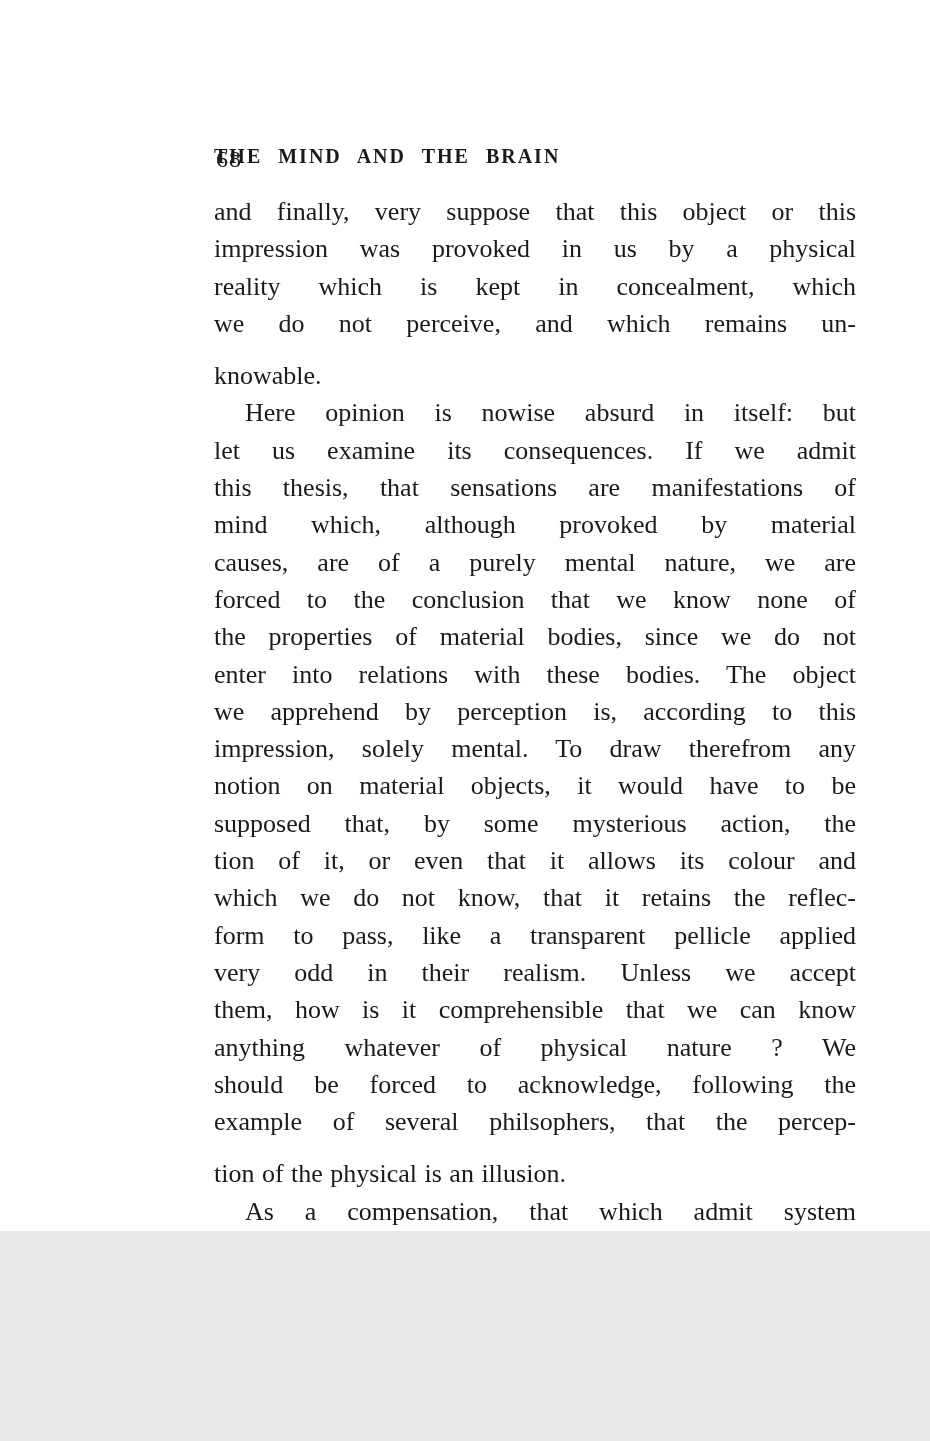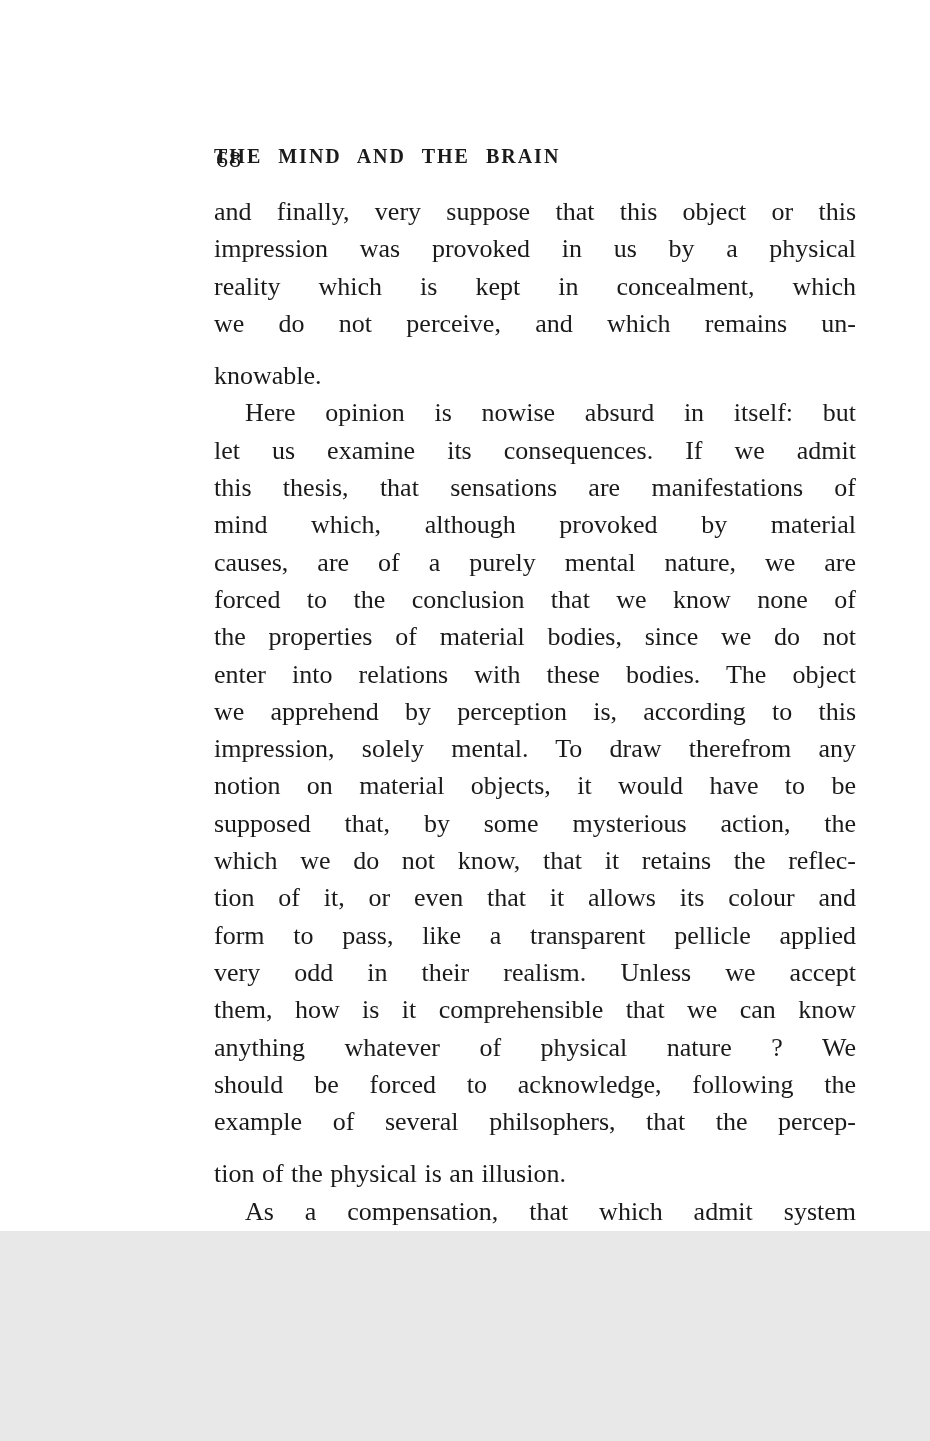--- a/index.html
+++ b/index.html
@@ -74,22 +74,22 @@
       <div class="text-line">this thesis, that sensations are manifestations of</div>
       <div class="text-line">mind which, although provoked by material</div>
       <div class="text-line">causes, are of a purely mental nature, we are</div>
       <div class="text-line">forced to the conclusion that we know none of</div>
       <div class="text-line">the properties of material bodies, since we do not</div>
       <div class="text-line">enter into relations with these bodies.  The object</div>
       <div class="text-line">we apprehend by perception is, according to this</div>
       <div class="text-line">impression, solely mental.  To draw therefrom any</div>
       <div class="text-line">notion on material objects, it would have to be</div>
       <div class="text-line">supposed that, by some mysterious action, the</div>
+      <div class="text-line">tion of it, or even that it allows its colour and</div>
       <div class="text-line">which we do not know, that it retains the reflec-</div>
-      <div class="text-line">tion of it, or even that it allows its colour and</div>
       <div class="text-line">form to pass, like a transparent pellicle applied</div>
       <div class="text-line">very odd in their realism.  Unless we accept</div>
       <div class="text-line">them, how is it comprehensible that we can know</div>
       <div class="text-line">anything whatever of physical nature ?   We</div>
       <div class="text-line">should be forced to acknowledge, following the</div>
       <div class="text-line">example of several philsophers, that the percep-</div>
       <div class="text-line no-justify">tion of the physical is an illusion.</div>
       <div class="text-line indent">As a compensation, that which admit system</div>
     </div>
 

